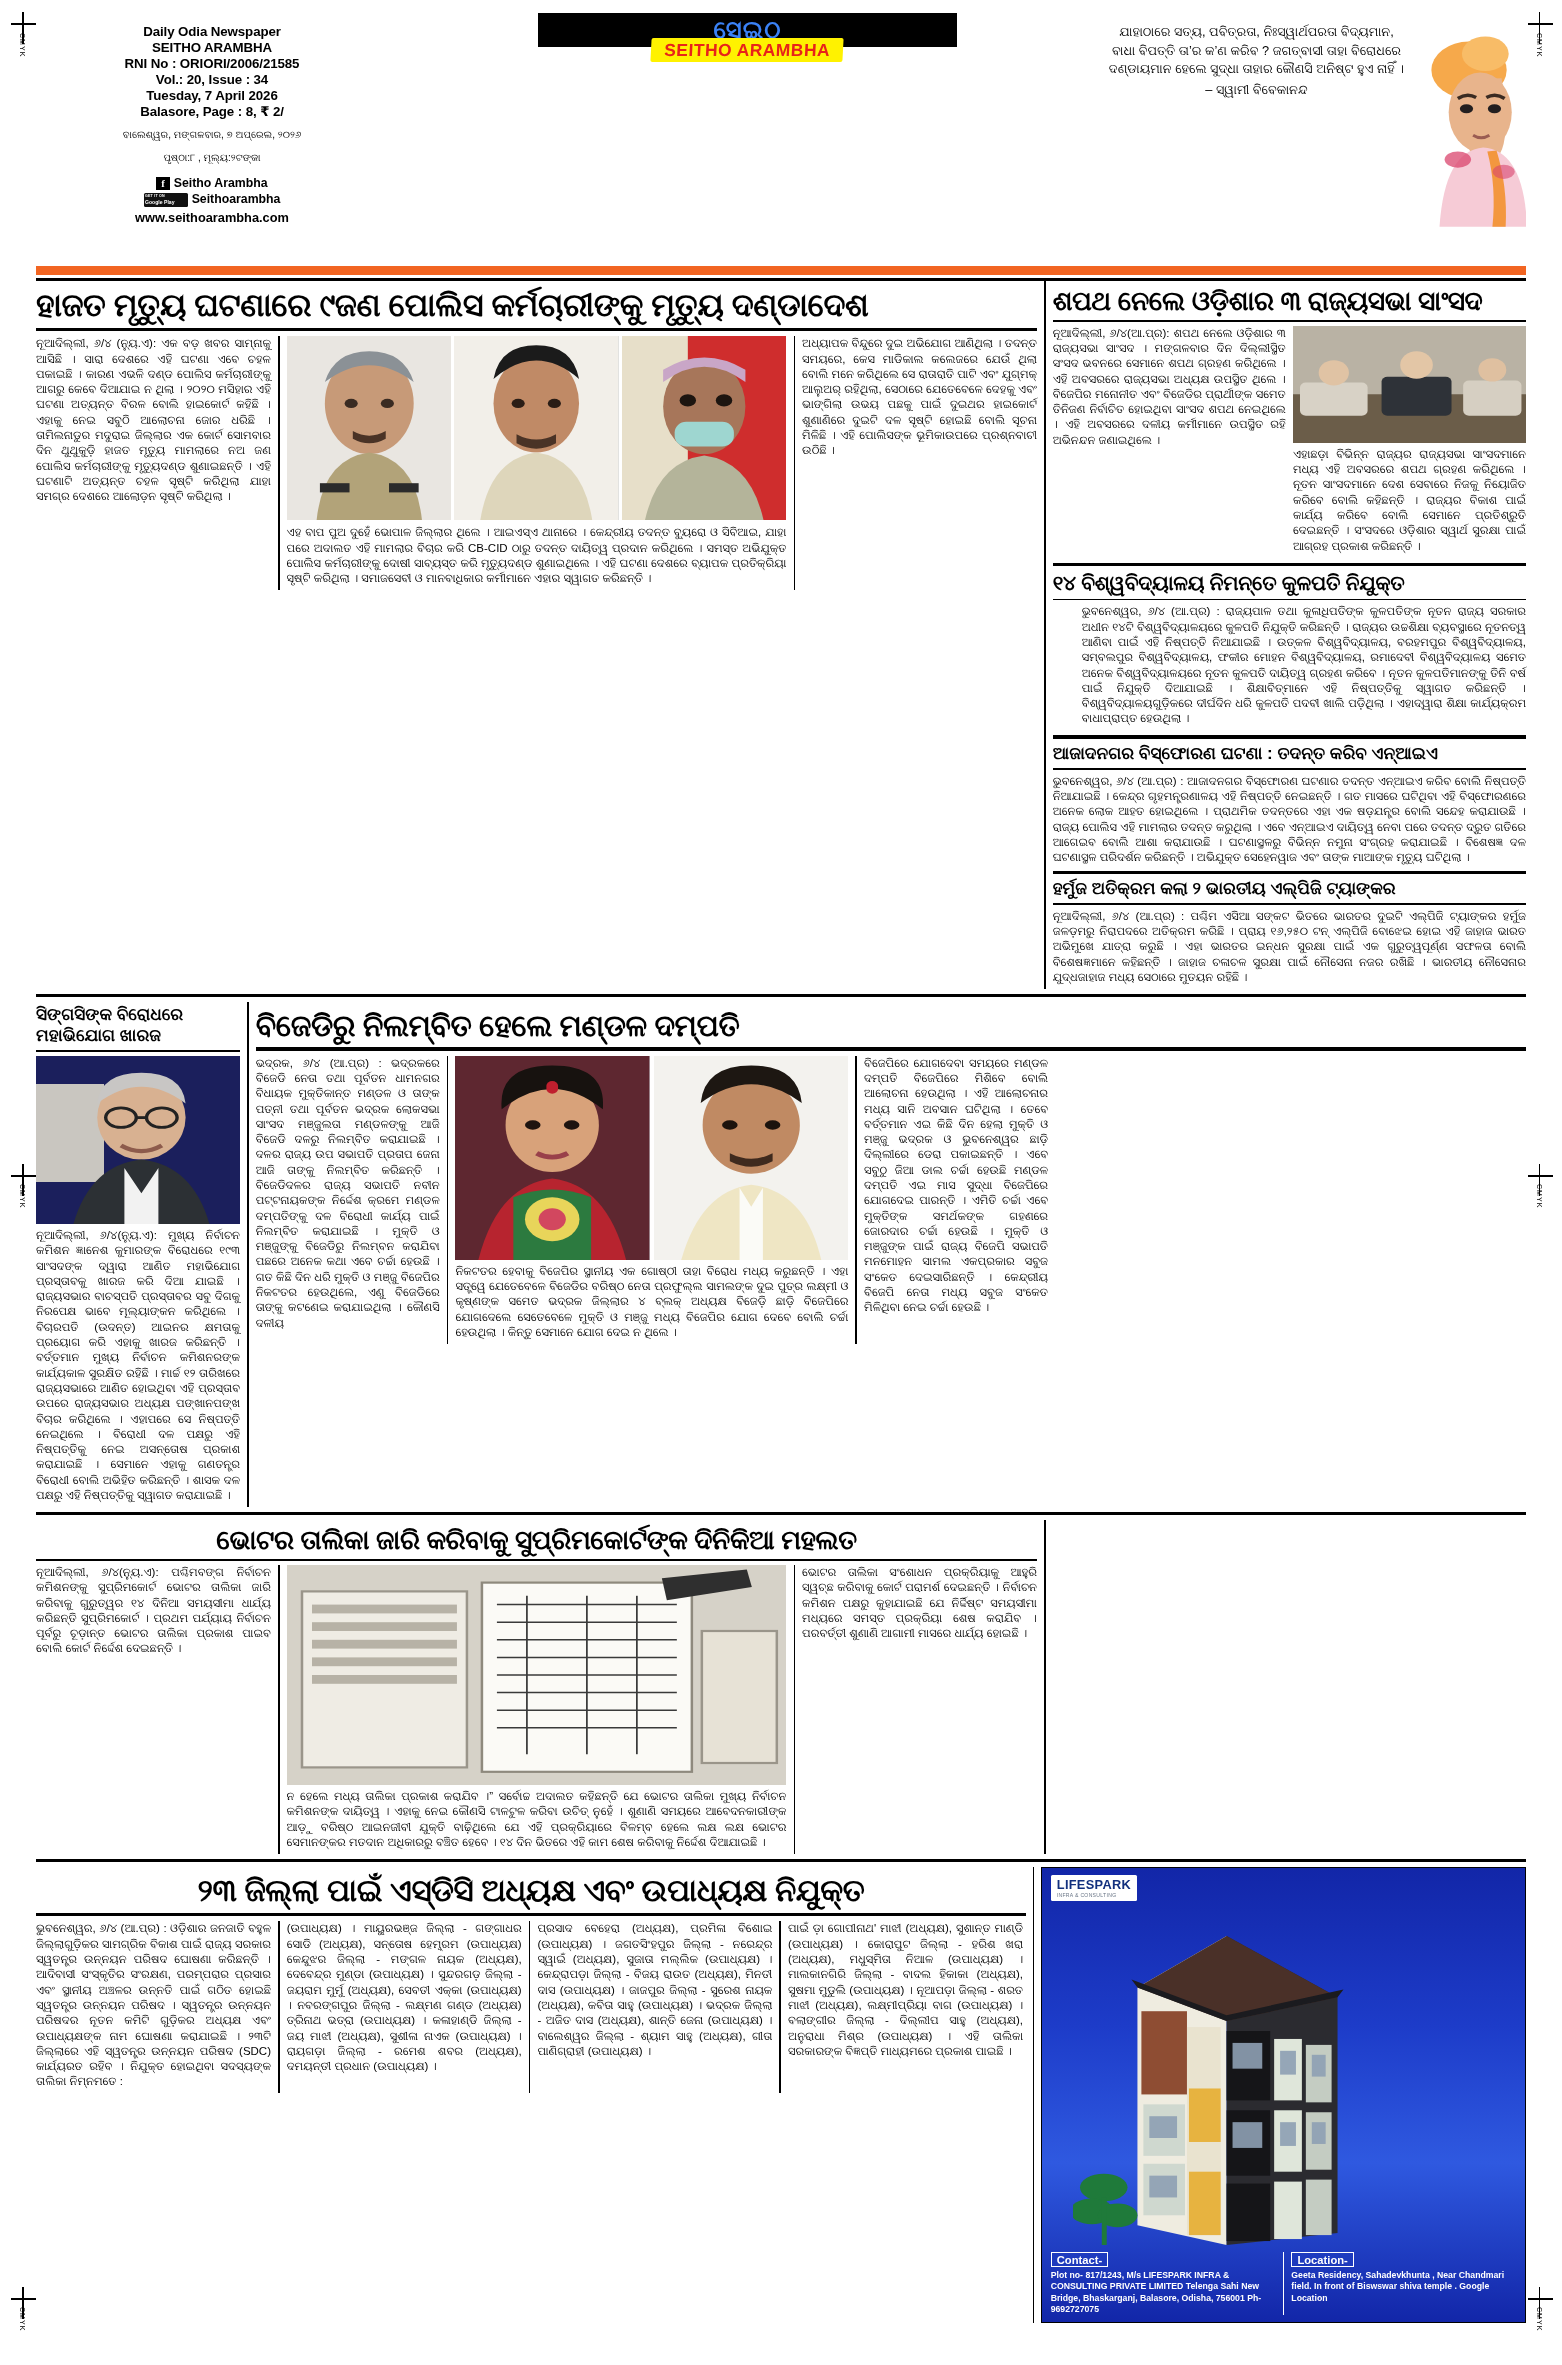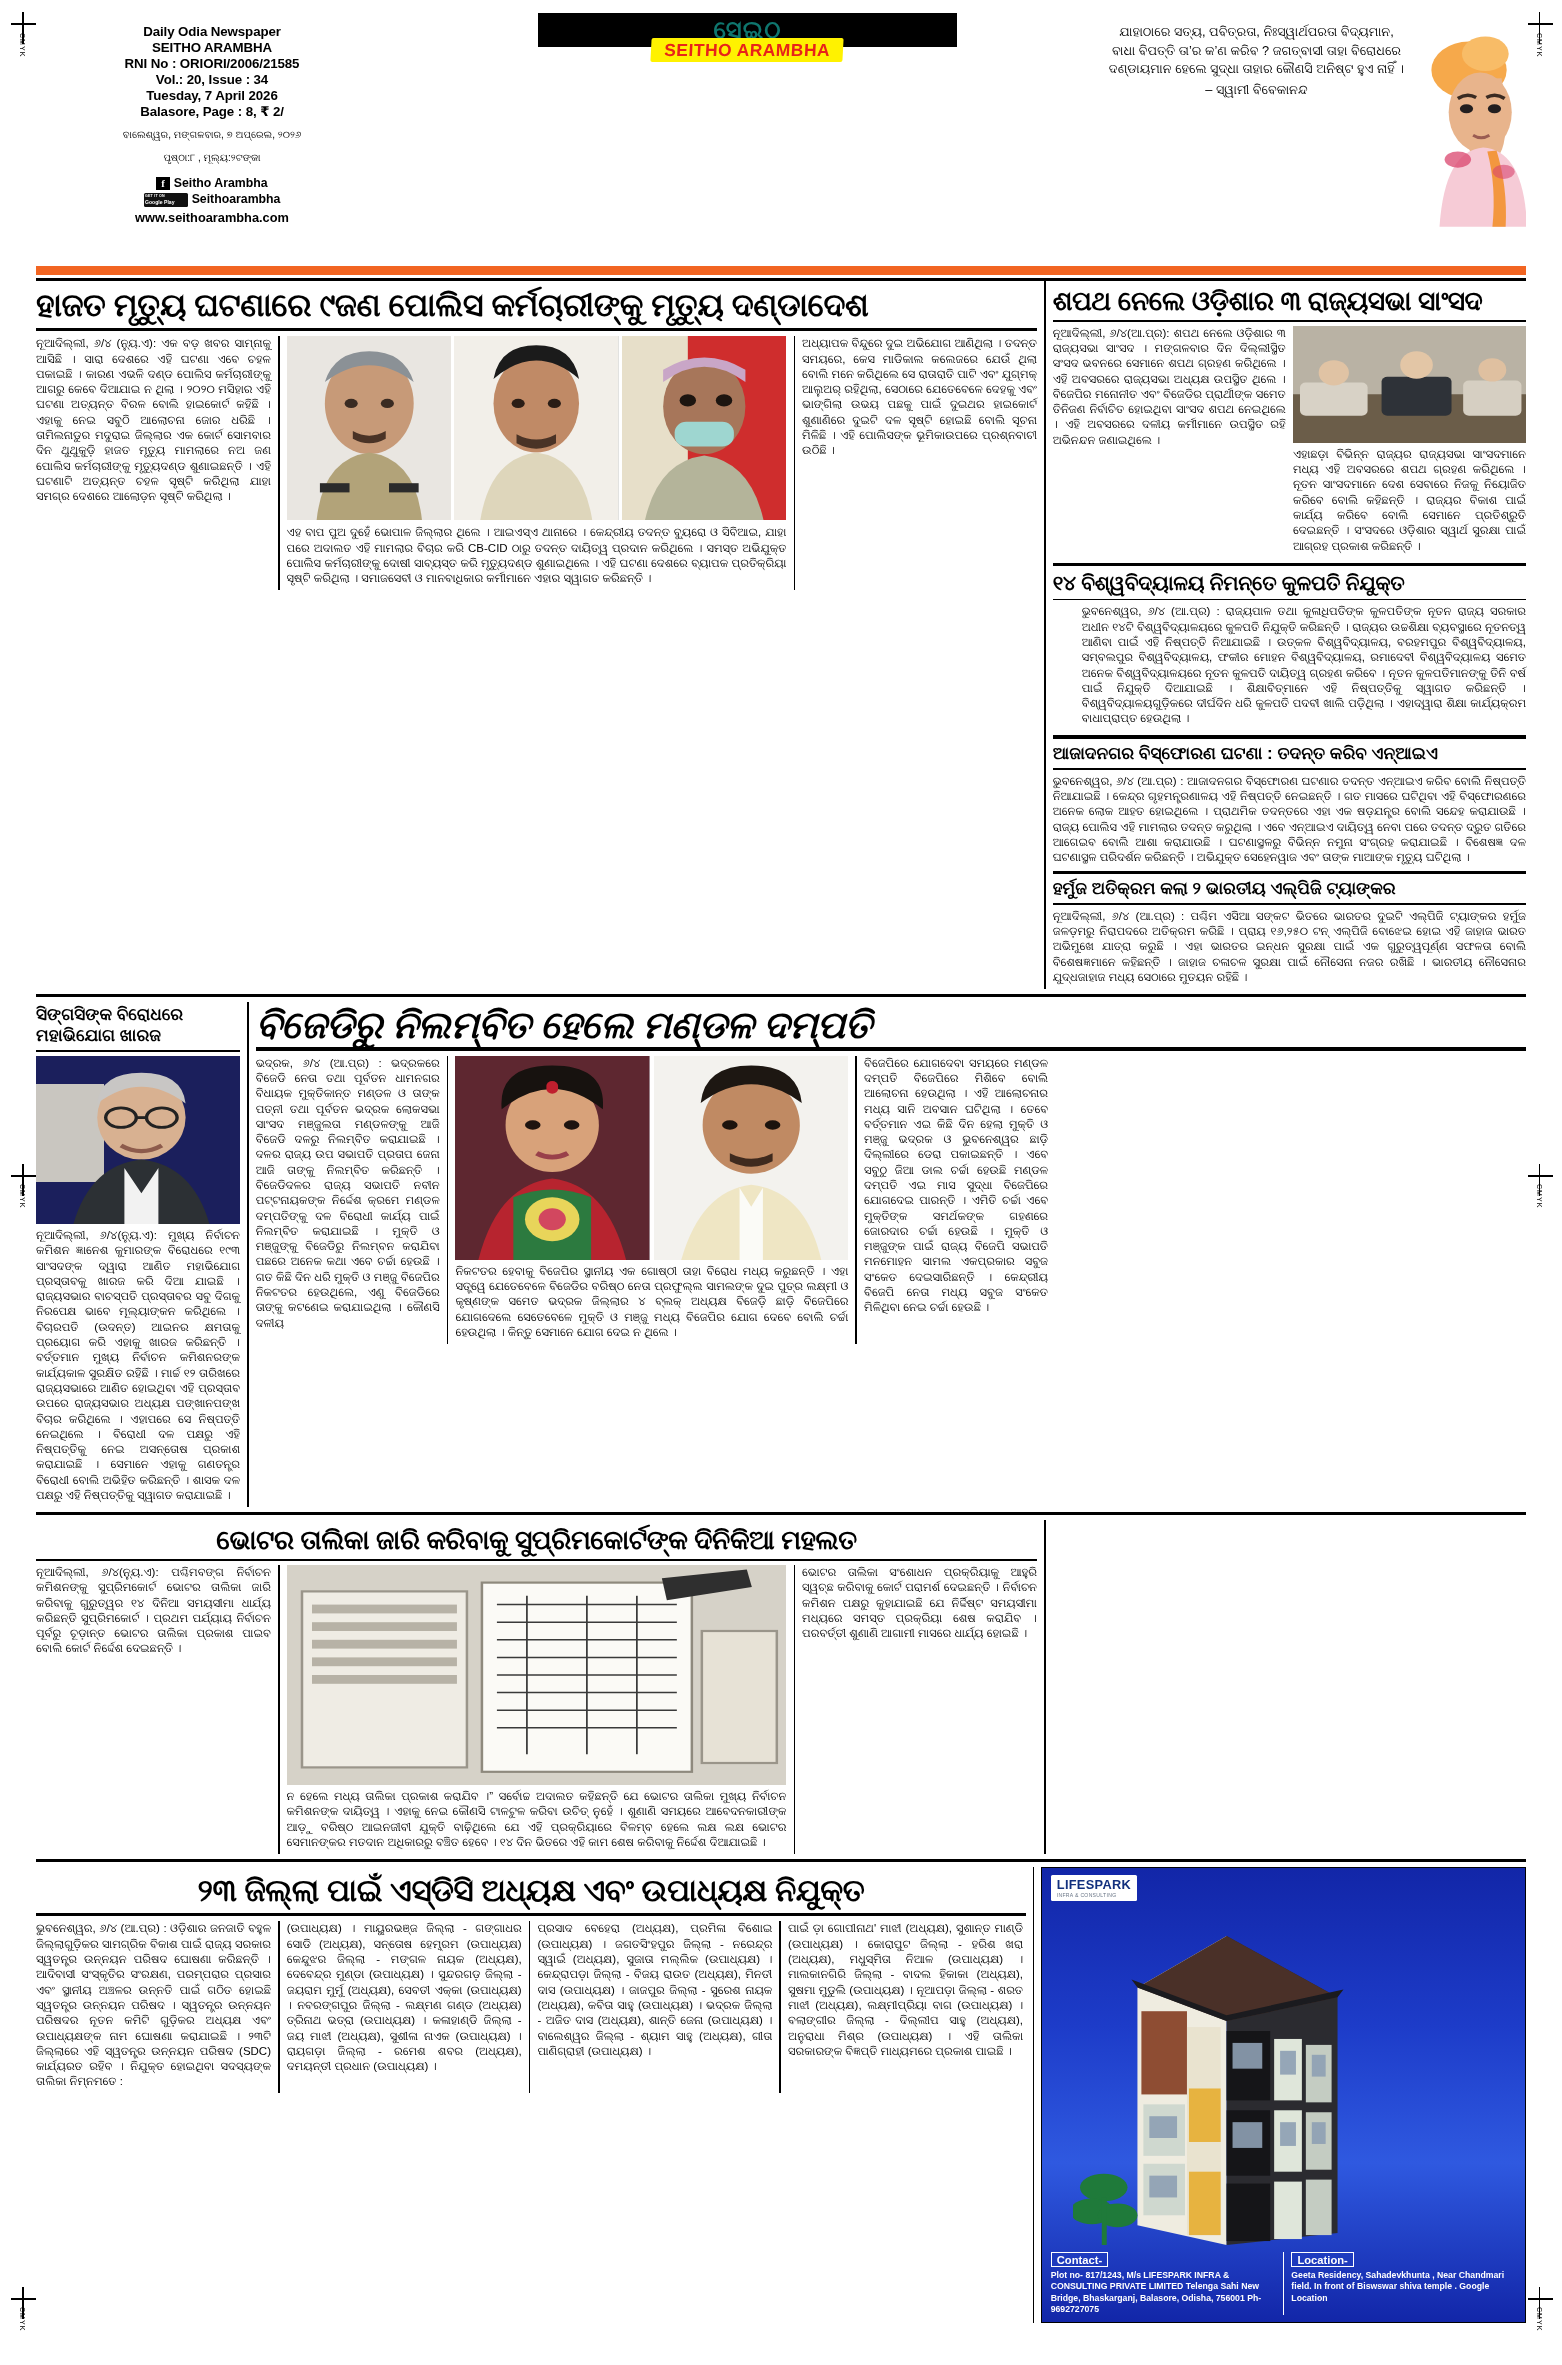--- a/index.html
+++ b/index.html
@@ -28,21 +28,21 @@
   .mh-social .row{display:flex;align-items:center;justify-content:center;gap:4.1px;margin:1.5px 0;}
   .fb-icon{display:inline-block;width:13.3px;height:13.3px;background:#000;color:#fff;
      font-size:10.7px;font-weight:bold;line-height:13.3px;text-align:center;font-family:"Liberation Serif",serif;}
   .gp-icon{display:inline-block;width:44px;height:14.3px;background:#111;color:#fff;border-radius:1.5px;
      font-size:5.1px;line-height:5.1px;text-align:left;padding:1.5px 1.5px;box-sizing:border-box;}
   .gp-icon b{display:block;font-size:3.6px;letter-spacing:0.2px;}
   .gp-icon i{display:block;font-style:normal;font-size:5.1px;font-weight:bold;}
   .mh-web{font-size:12.8px;font-weight:bold;margin-top:2.6px;}
 
   .mh-logo{flex:1;text-align:center;position:relative;padding-top:4.1px;}
-  .logo-top{background:#000;color:#0f766e;font-size:24.5px;line-height:30px;font-weight:bold;
+  .logo-top{background:#000;color:#3b82f6;font-size:24.5px;line-height:30px;font-weight:bold;
      padding:2px 0;width:419px;margin:0 auto;letter-spacing:1px;}
   .logo-main{font-size:117px;line-height:110px;font-weight:bold;letter-spacing:-2px;margin-top:-2px;}
   .logo-badge{display:inline-block;background:#FFF200;color:#E8231A;font-weight:bold;
      font-size:17.4px;letter-spacing:0.5px;padding:1.5px 13.3px;transform:skewX(-3deg);margin-top:-9.2px;
      border-radius:2px;position:relative;z-index:2;}
 
   .mh-right{width:419px;display:flex;align-items:flex-start;padding-top:14.3px;}
   .quote{flex:1;text-align:center;font-size:12.8px;line-height:18.4px;padding-right:3.1px;}
   .quote .attr{display:block;margin-top:2px;}
   .swami{width:117px;height:204px;position:relative;flex:0 0 117px;}
@@ -332,21 +332,21 @@
             <path d="M22 120 q10 -42 40 -46 q30 4 40 46z" fill="#2c3034"></path>
             <path d="M52 80 l10 18 l10 -18 l0 40 l-20 0z" fill="#f2f2f2"></path>
           </svg>
         </div>
         <p class="body">ନୂଆଦିଲ୍ଲୀ, ୬/୪(ନ୍ୟୁ.ଏ): ମୁଖ୍ୟ ନିର୍ବାଚନ କମିଶନ ଜ୍ଞାନେଶ କୁମାରଙ୍କ ବିରୋଧରେ ୧୯୩ ସାଂସଦଙ୍କ ଦ୍ୱାରା ଆଣିତ ମହାଭିଯୋଗ ପ୍ରସ୍ତାବକୁ ଖାରଜ କରି ଦିଆ ଯାଇଛି । ରାଜ୍ୟସଭାର ବାଚସ୍ପତି ପ୍ରସ୍ତାବର ସବୁ ଦିଗକୁ ନିରପେକ୍ଷ ଭାବେ ମୂଲ୍ୟାଙ୍କନ କରିଥିଲେ । ବିଚାରପତି (ଉଦନ୍ତ) ଆଇନର କ୍ଷମତାକୁ ପ୍ରୟୋଗ କରି ଏହାକୁ ଖାରଜ କରିଛନ୍ତି । ବର୍ତ୍ତମାନ ମୁଖ୍ୟ ନିର୍ବାଚନ କମିଶନରଙ୍କ କାର୍ଯ୍ୟକାଳ ସୁରକ୍ଷିତ ରହିଛି । ମାର୍ଚ୍ଚ ୧୨ ତାରିଖରେ ରାଜ୍ୟସଭାରେ ଆଣିତ ହୋଇଥିବା ଏହି ପ୍ରସ୍ତାବ ଉପରେ ରାଜ୍ୟସଭାର ଅଧ୍ୟକ୍ଷ ପଙ୍ଖାନପଙ୍ଖ ବିଚାର କରିଥିଲେ । ଏହାପରେ ସେ ନିଷ୍ପତ୍ତି ନେଇଥିଲେ । ବିରୋଧୀ ଦଳ ପକ୍ଷରୁ ଏହି ନିଷ୍ପତ୍ତିକୁ ନେଇ ଅସନ୍ତୋଷ ପ୍ରକାଶ କରାଯାଇଛି । ସେମାନେ ଏହାକୁ ଗଣତନ୍ତ୍ର ବିରୋଧୀ ବୋଲି ଅଭିହିତ କରିଛନ୍ତି । ଶାସକ ଦଳ ପକ୍ଷରୁ ଏହି ନିଷ୍ପତ୍ତିକୁ ସ୍ୱାଗତ କରାଯାଇଛି ।</p>
       </div>
 
       <div class="vline"></div>
 
       <div style="flex:1;">
-        <h1 class="head" style="font-size:38px;line-height:33px;font-style:italic;">ବିଜେଡିରୁ ନିଲମ୍ବିତ ହେଲେ ମଣ୍ଡଳ ଦମ୍ପତି</h1>
+        <h1 class="head" style="font-size:30px;line-height:33px;">ବିଜେଡିରୁ ନିଲମ୍ବିତ ହେଲେ ମଣ୍ଡଳ ଦମ୍ପତି</h1>
         <div class="rule-thick"></div>
         <div class="cols">
           <div style="width:184px;">
             <p class="body">ଭଦ୍ରକ, ୬/୪ (ଆ.ପ୍ର) : ଭଦ୍ରକରେ ବିଜେଡି ନେତା ତଥା ପୂର୍ବତନ ଧାମନଗର ବିଧାୟକ ମୁକ୍ତିକାନ୍ତ ମଣ୍ଡଳ ଓ ତାଙ୍କ ପତ୍ନୀ ତଥା ପୂର୍ବତନ ଭଦ୍ରକ ଲୋକସଭା ସାଂସଦ ମଞ୍ଜୁଲତା ମଣ୍ଡଳଙ୍କୁ ଆଜି ବିଜେଡି ଦଳରୁ ନିଲମ୍ବିତ କରାଯାଇଛି । ଦଳର ରାଜ୍ୟ ଉପ ସଭାପତି ପ୍ରତାପ ଜେନା ଆଜି ତାଙ୍କୁ ନିଲମ୍ବିତ କରିଛନ୍ତି । ବିଜେଡିଦଳର ରାଜ୍ୟ ସଭାପତି ନବୀନ ପଟ୍ଟନାୟକଙ୍କ ନିର୍ଦ୍ଦେଶ କ୍ରମେ ମଣ୍ଡଳ ଦମ୍ପତିଙ୍କୁ ଦଳ ବିରୋଧୀ କାର୍ଯ୍ୟ ପାଇଁ ନିଲମ୍ବିତ କରାଯାଇଛି । ମୁକ୍ତି ଓ ମଞ୍ଜୁଙ୍କୁ ବିଜେଡିରୁ ନିଲମ୍ବନ କରାଯିବା ପଛରେ ଅନେକ କଥା ଏବେ ଚର୍ଚ୍ଚା ହେଉଛି । ଗତ କିଛି ଦିନ ଧରି ମୁକ୍ତି ଓ ମଞ୍ଜୁ ବିଜେପିର ନିକଟତର ହେଉଥିଲେ, ଏଣୁ ବିଜେଡିରେ ତାଙ୍କୁ କଟଣେଇ କରାଯାଇଥିଲା । କୌଣସି ଦଳୀୟ</p>
           </div>
           <div class="vline"></div>
           <div style="width:393px;">
             <div class="cols" style="gap:4.1px;height:204px;margin-bottom:4.1px;">
               <div class="ph" style="flex:1;">
                 <svg viewBox="0 0 100 130" preserveAspectRatio="none" width="100%" height="100%">

